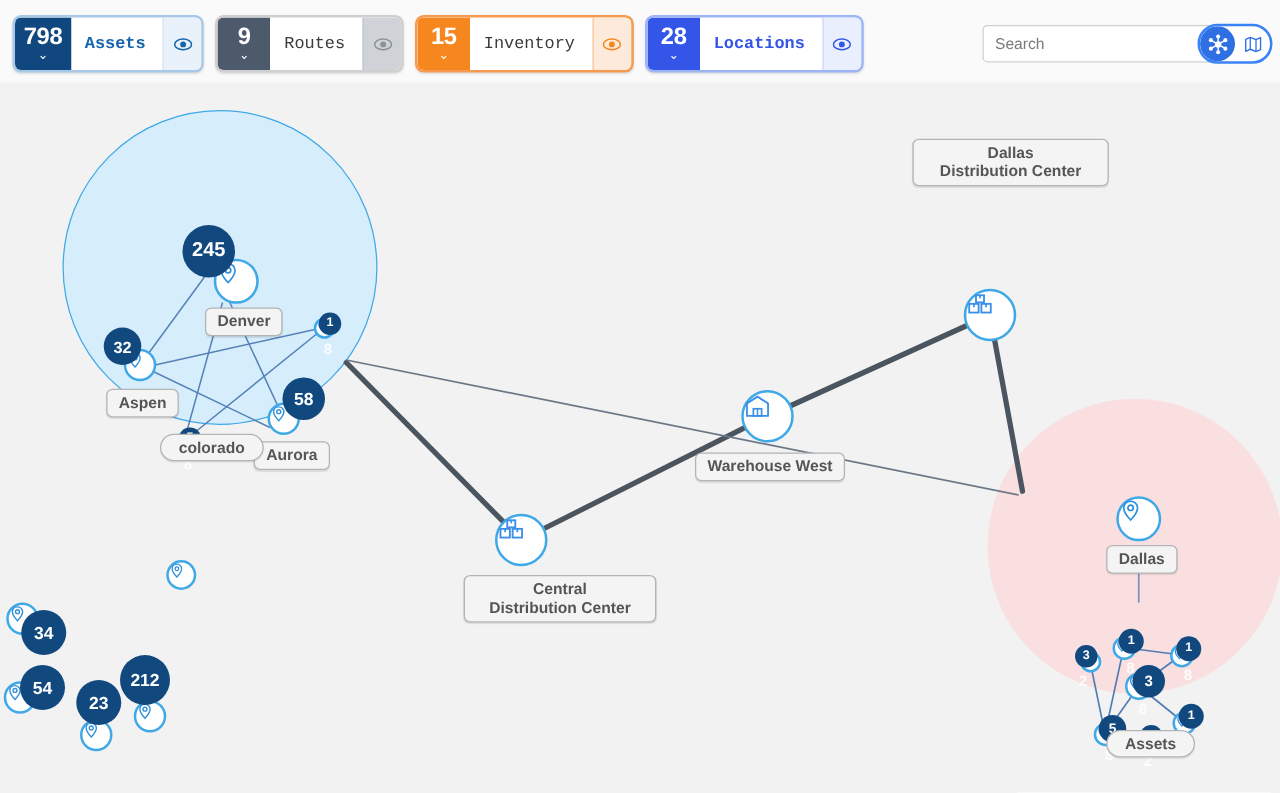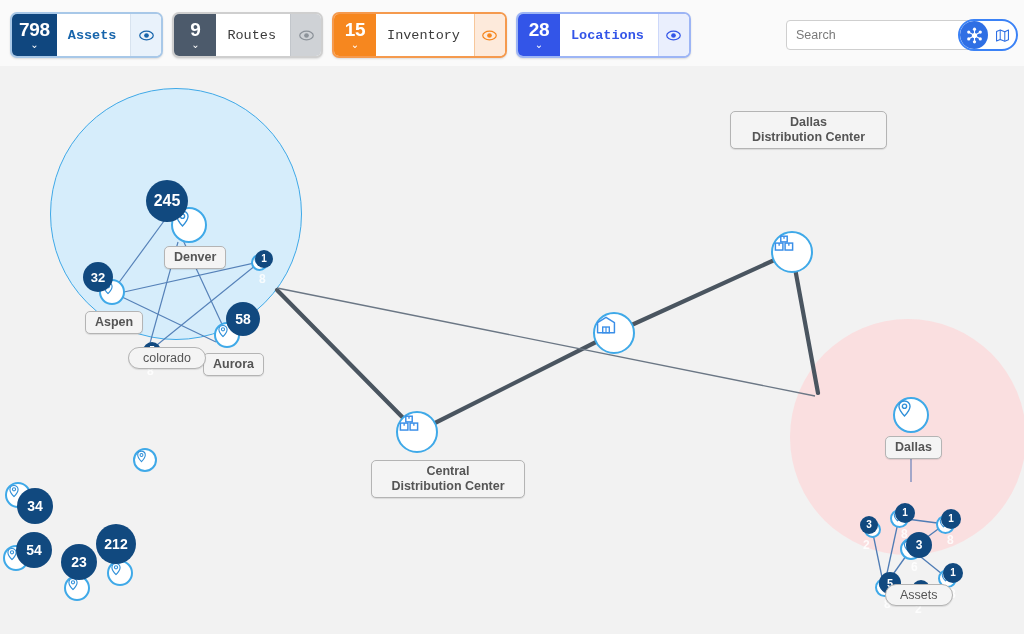--- a/index.html
+++ b/index.html
@@ -214,21 +214,21 @@
     line-height: 1.18;
   }
   .nlabel.two-line { padding: 3px 10px; }
   .hull-label {
     position: absolute;
     background: #f4f4f4;
     border: 1px solid #b4b4b4;
     border-radius: 11px;
     color: #555555;
     font-size: 12.5px;
-    font-weight: 400;
+    font-weight: 700;
     padding: 3px 14px;
     white-space: nowrap;
     box-shadow: 0 1px 1px rgba(0,0,0,.10);
   }
   .ghost-num {
     position: absolute;
     color: #ffffff;
     font-size: 12px;
     font-weight: 700;
     opacity: .85;
@@ -443,20 +443,21 @@
       <span>Distribution Center</span>
     </div>
 
     <div class="node hub-node" style="left:593px; top:246px; width:42px; height:42px;">
       <svg width="22" height="22" viewBox="0 0 24 24">
         <path d="M2.8 9.5 L12 3.6 L21.2 9.5 L21.2 20.4 L2.8 20.4 Z" fill="none" stroke="#3b8fe8" stroke-width="1.6" stroke-linejoin="round"></path>
         <rect x="8.4" y="14.2" width="7.2" height="6.2" fill="none" stroke="#3b8fe8" stroke-width="1.5"></rect>
         <line x1="12" y1="14.2" x2="12" y2="20.4" stroke="#3b8fe8" stroke-width="1.3"></line>
       </svg>
     </div>
+    <div class="nlabel" style="left:556px; top:296px;">Warehouse West</div>
 
     <div class="node hub-node" style="left:771px; top:165px; width:42px; height:42px;">
       <svg width="22" height="22" viewBox="0 0 24 24">
         <rect x="8.5" y="3.5" width="7" height="6.2" fill="none" stroke="#3b8fe8" stroke-width="1.6"></rect>
         <rect x="2.6" y="11" width="8.2" height="7.6" fill="none" stroke="#3b8fe8" stroke-width="1.6"></rect>
         <rect x="13.2" y="11" width="8.2" height="7.6" fill="none" stroke="#3b8fe8" stroke-width="1.6"></rect>
         <line x1="12" y1="3.5" x2="12" y2="6.2" stroke="#3b8fe8" stroke-width="1.5"></line>
         <line x1="6.7" y1="11" x2="6.7" y2="14" stroke="#3b8fe8" stroke-width="1.5"></line>
         <line x1="17.3" y1="11" x2="17.3" y2="14" stroke="#3b8fe8" stroke-width="1.5"></line>
       </svg>

